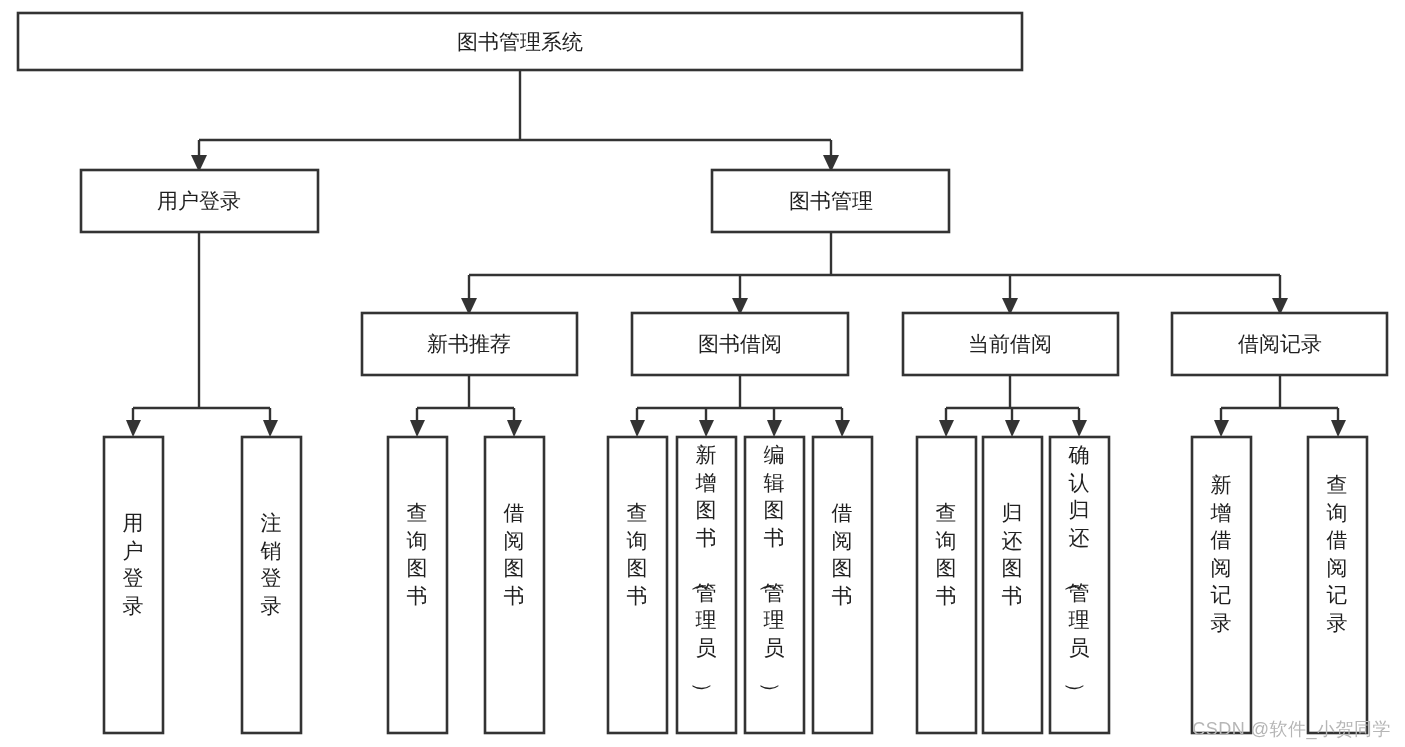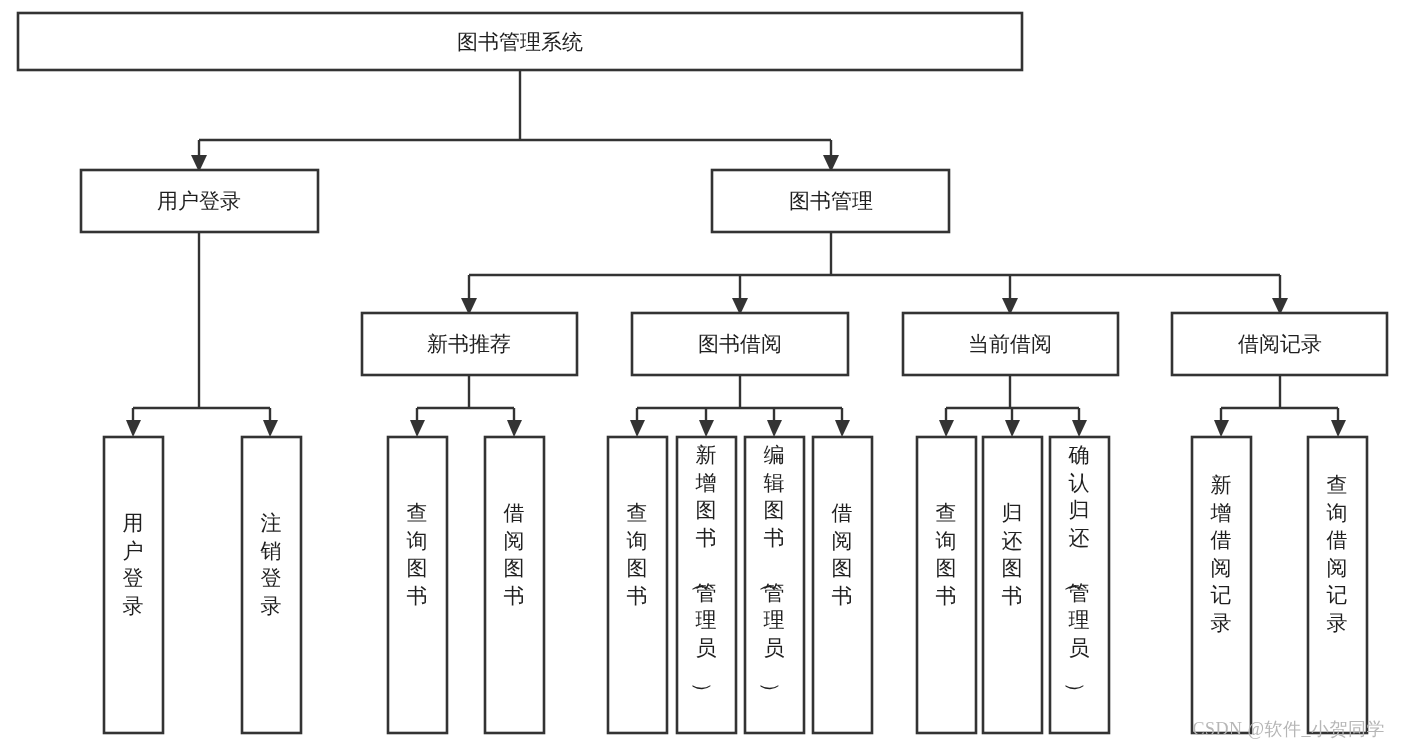--- a/index.html
+++ b/index.html
@@ -49,23 +49,23 @@
     dominant-baseline: middle;
   }
   .node-label-v {
     font-family: "Liberation Sans", "DejaVu Sans", sans-serif;
     font-size: 21px;
     fill: #1f1f1f;
     text-anchor: middle;
   }
   .watermark {
     position: absolute;
-    right: 20px;
+    right: 14px;
     bottom: 6px;
-    font-family: Liberation Serif, serif;
+    font-family: Liberation Sans, sans-serif;
     font-size: 18px;
     color: #b6b6b6;
     white-space: nowrap;
     letter-spacing: 0.5px;
     user-select: none;
   }
 </style>
 </head>
 <body>
 

